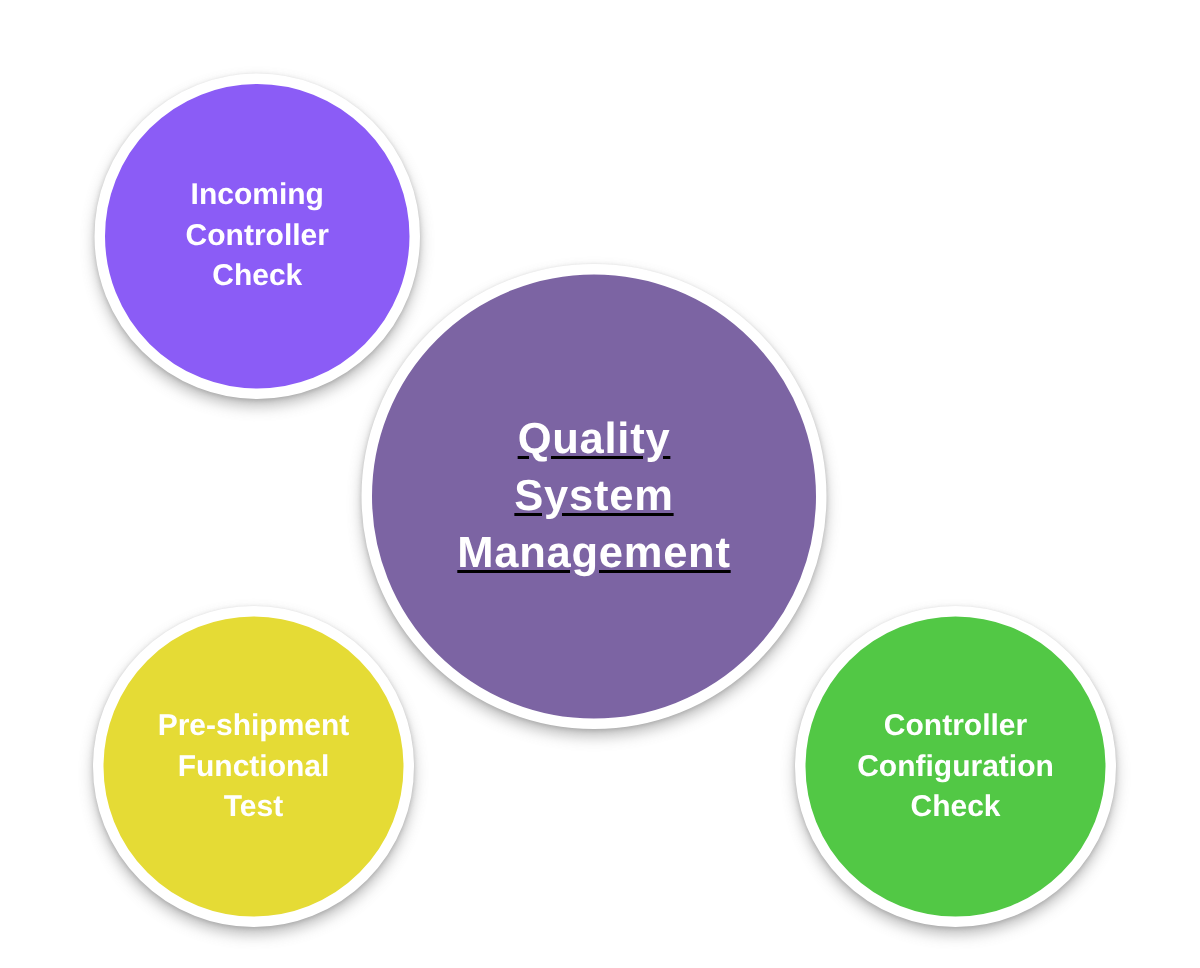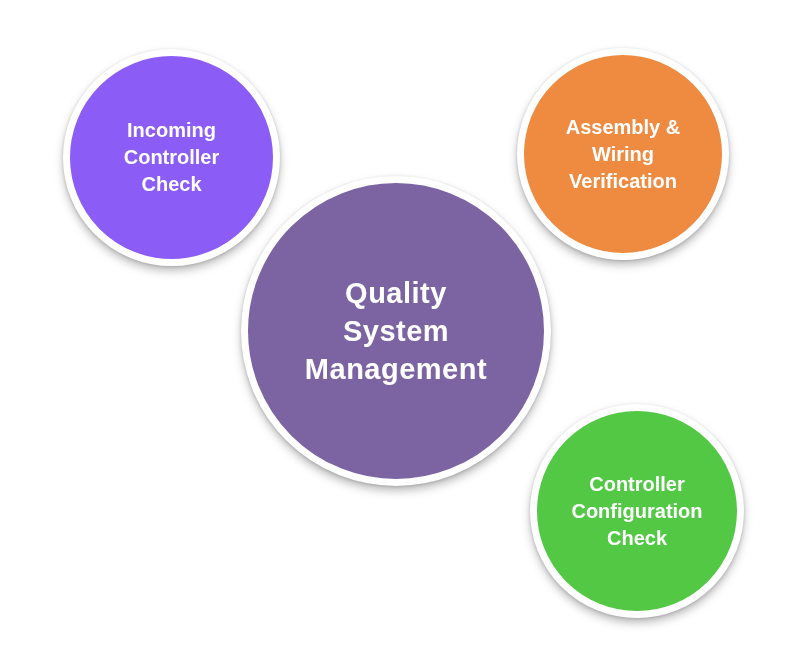--- a/index.html
+++ b/index.html
@@ -87,36 +87,36 @@
 <div class="canvas">
 
   <div class="circle satellite node-incoming" style="background-color: #8b5cf6;">
     <div class="label">
       <span>Incoming</span>
       <span>Controller</span>
       <span>Check</span>
     </div>
   </div>
 
-  <div class="circle satellite node-assembly" style="background-color: rgb(238, 139, 65);">
-    <div class="label">
-      <span>Assembly &amp;</span>
-      <span>Wiring</span>
-      <span>Verification</span>
-    </div>
-  </div>
 
-  <div class="circle center-node" style="background-color: rgb(124, 100, 163);">
+  <div class="circle center-node" style="background-color: rgb(124, 100, 163); text-decoration: underline;">
     <div class="label">
       <span>Quality</span>
       <span>System</span>
       <span>Management</span>
     </div>
   </div>
 
+  <div class="circle satellite node-preshipment" style="background-color: rgb(229, 219, 53);">
+    <div class="label">
+      <span>Pre-shipment</span>
+      <span>Functional</span>
+      <span>Test</span>
+    </div>
+  </div>
 
   <div class="circle satellite node-controller" style="background-color: rgb(82, 200, 69);">
     <div class="label">
       <span>Controller</span>
       <span>Configuration</span>
       <span>Check</span>
     </div>
   </div>
 
 </div>

